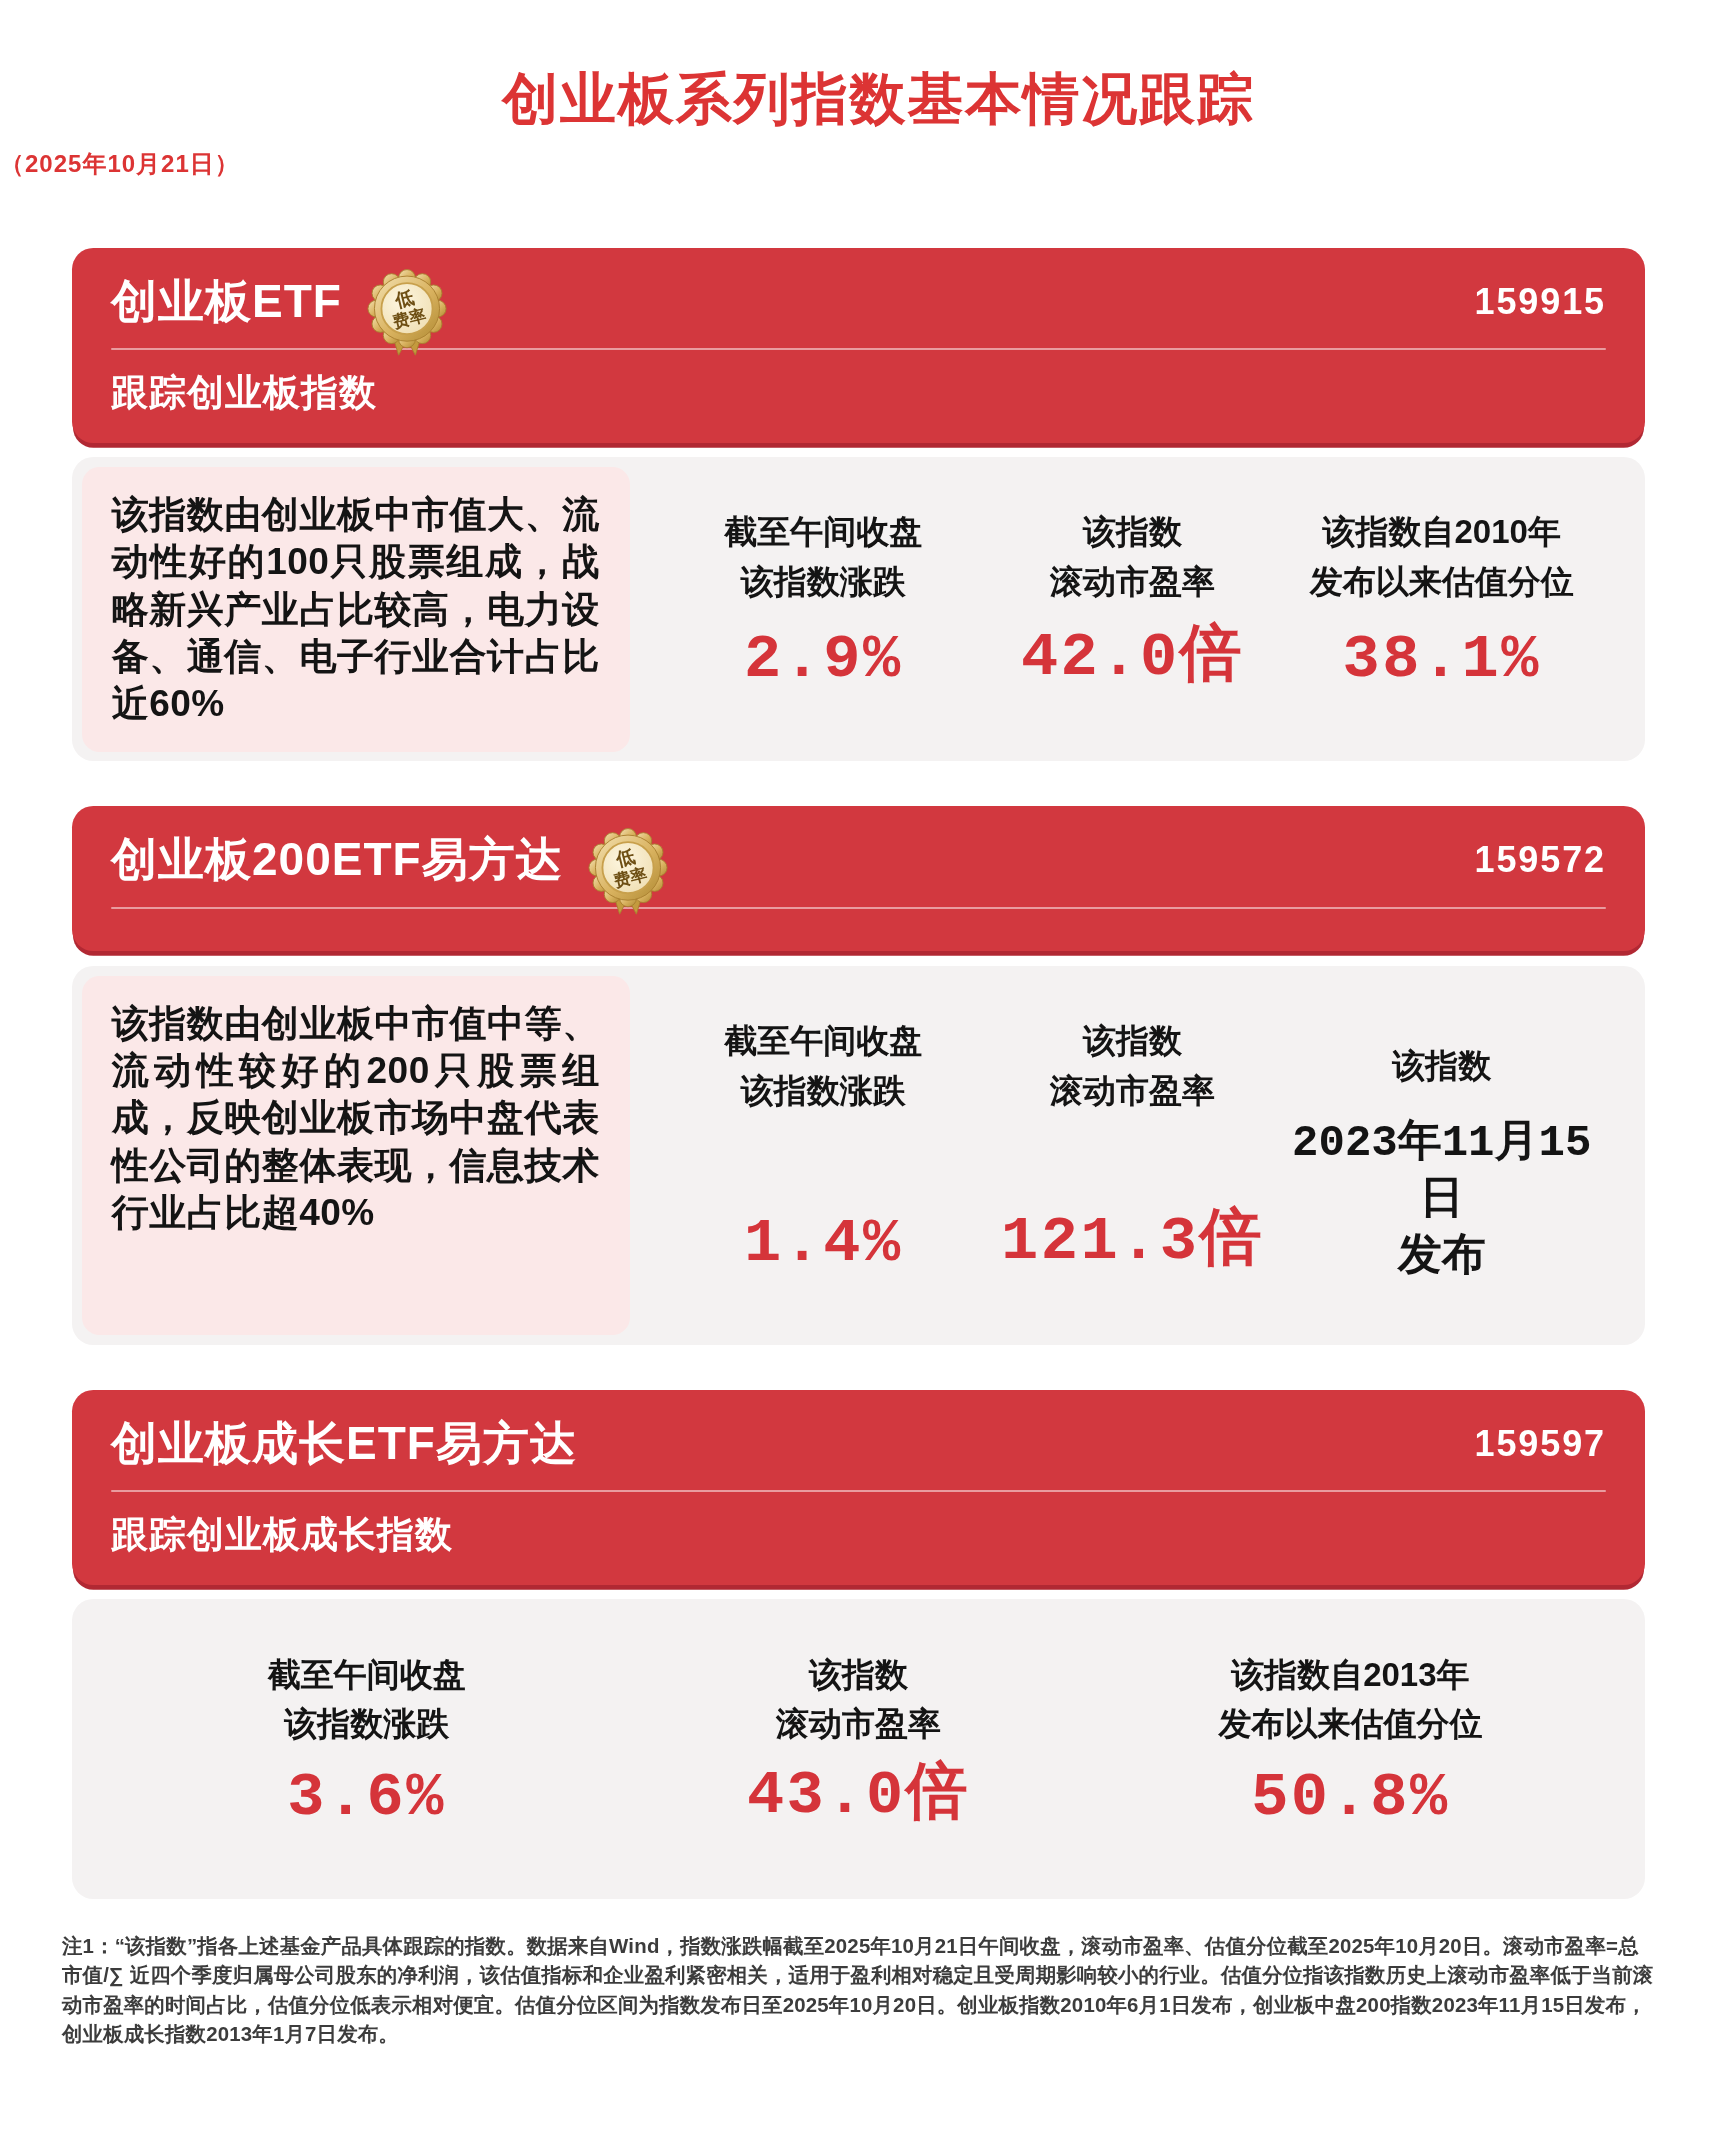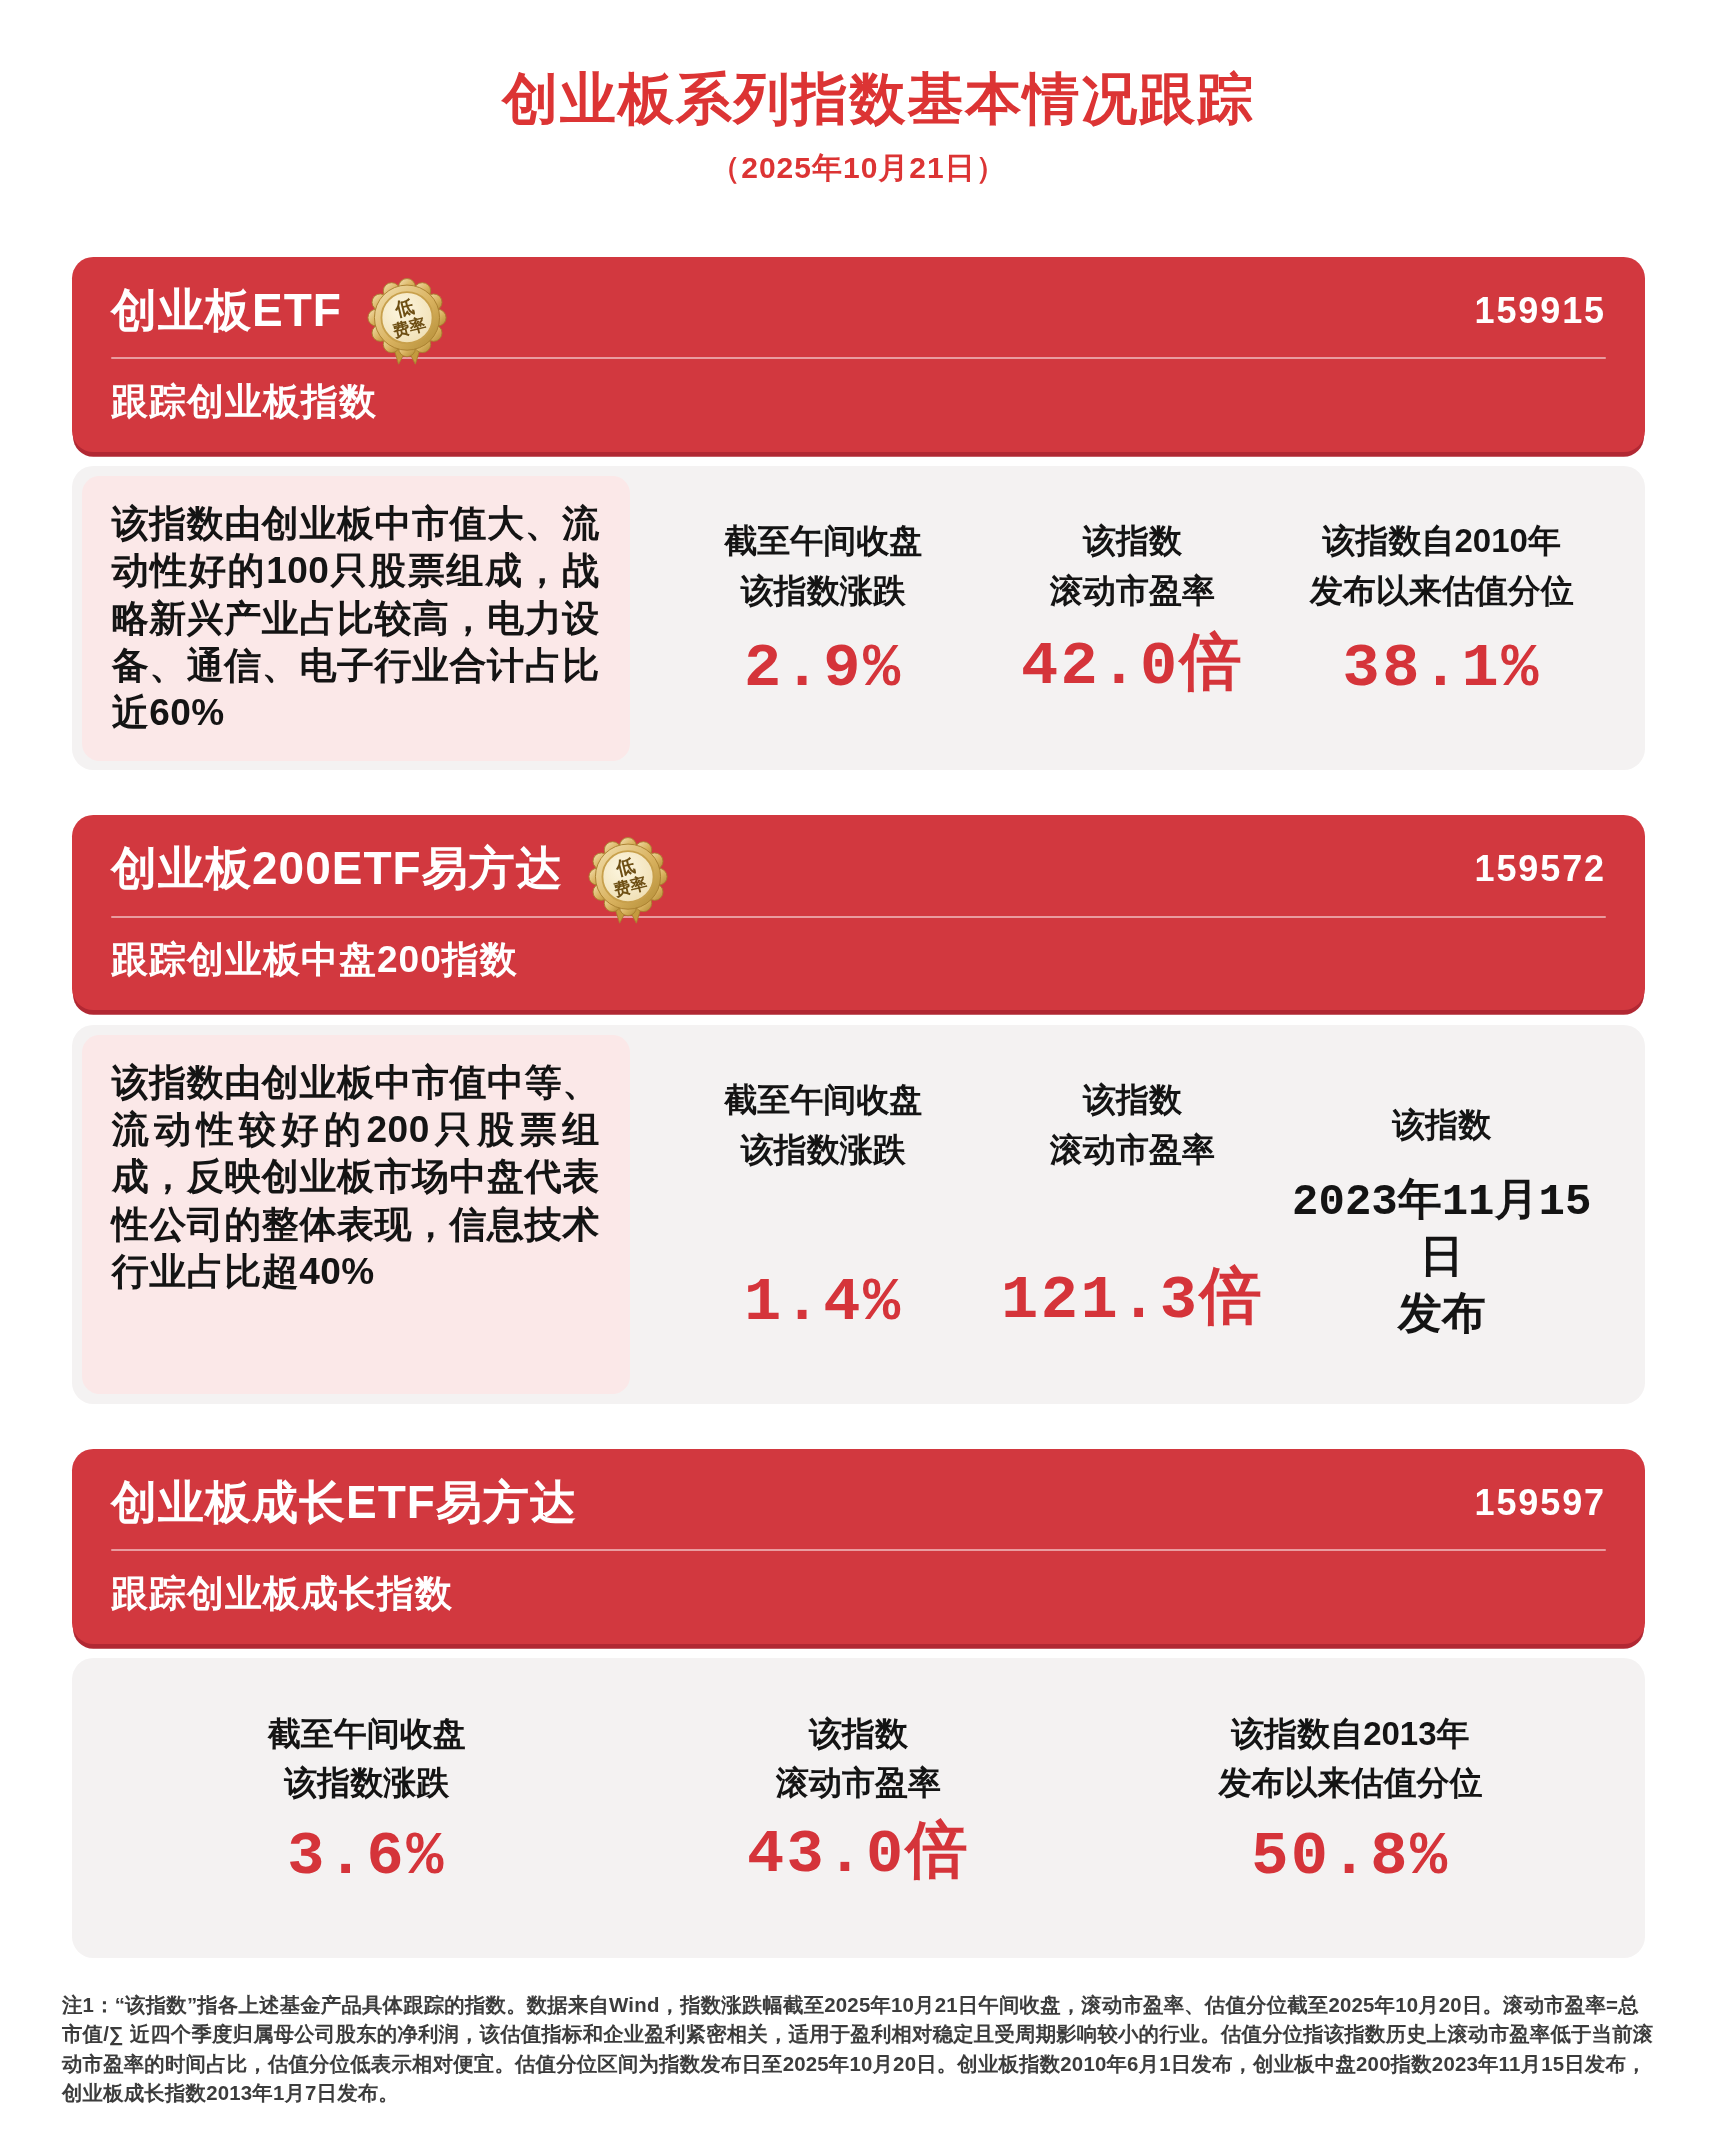--- a/index.html
+++ b/index.html
@@ -11,21 +11,21 @@
   html,body{background:#fff;}
   body{
     width:1717px; height:2145px; overflow:hidden; position:relative;
     font-family:"Liberation Sans","DejaVu Sans",sans-serif;
   }
   .page-title{
     margin-top:62px; text-align:center; font-size:56px; font-weight:bold;
     color:var(--title-red); letter-spacing:1.9px;padding-left:40px;
   }
   .page-subtitle{
-    margin-top:9.7px; text-align:center; font-size:30px; font-weight:bold;
+    margin-top:9.7px; font-size:24px; font-weight:bold;
     color:var(--title-red); letter-spacing:1px;
   }
   .cards{margin-top:68px;}
   .card{margin:0 72px;}
   .card + .card{margin-top:45px;}
   .card-header{
     background:var(--card-red); border-radius:21.3px; padding:23px 39px 25px 39px;
     box-shadow:0 5.8px 0 -1px var(--card-red-shadow); color:#fff; position:relative;
   }
   .header-top{display:flex; align-items:center; min-height:62px;}
@@ -166,21 +166,20 @@
           </g>
           <circle cx="43" cy="50" r="27.5" fill="url(#goldInner)" stroke="#c8a04c" stroke-width="2"></circle>
           <g transform="rotate(-14 43 50)" text-anchor="middle">
             <text x="43" y="46" font-size="20">低</text>
             <text x="43" y="67" font-size="18">费率</text>
           </g>
         </svg>
         <span class="fund-code">159572</span>
       </div>
       <div class="divider"></div>
-      <div class="tracking">跟踪创业板中盘200指数</div>
     </div>
     <div class="card-body">
       <div class="desc-box">该指数由创业板中市值中等、流动性较好的200只股票组成，反映创业板市场中盘代表性公司的整体表现，信息技术行业占比超40%</div>
       <div class="stats">
         <div class="stat">
           <div class="stat-label">
             <div>截至午间收盘</div>
               <div>该指数涨跌</div>
           </div>
           <div class="stat-value">1.4%</div>

